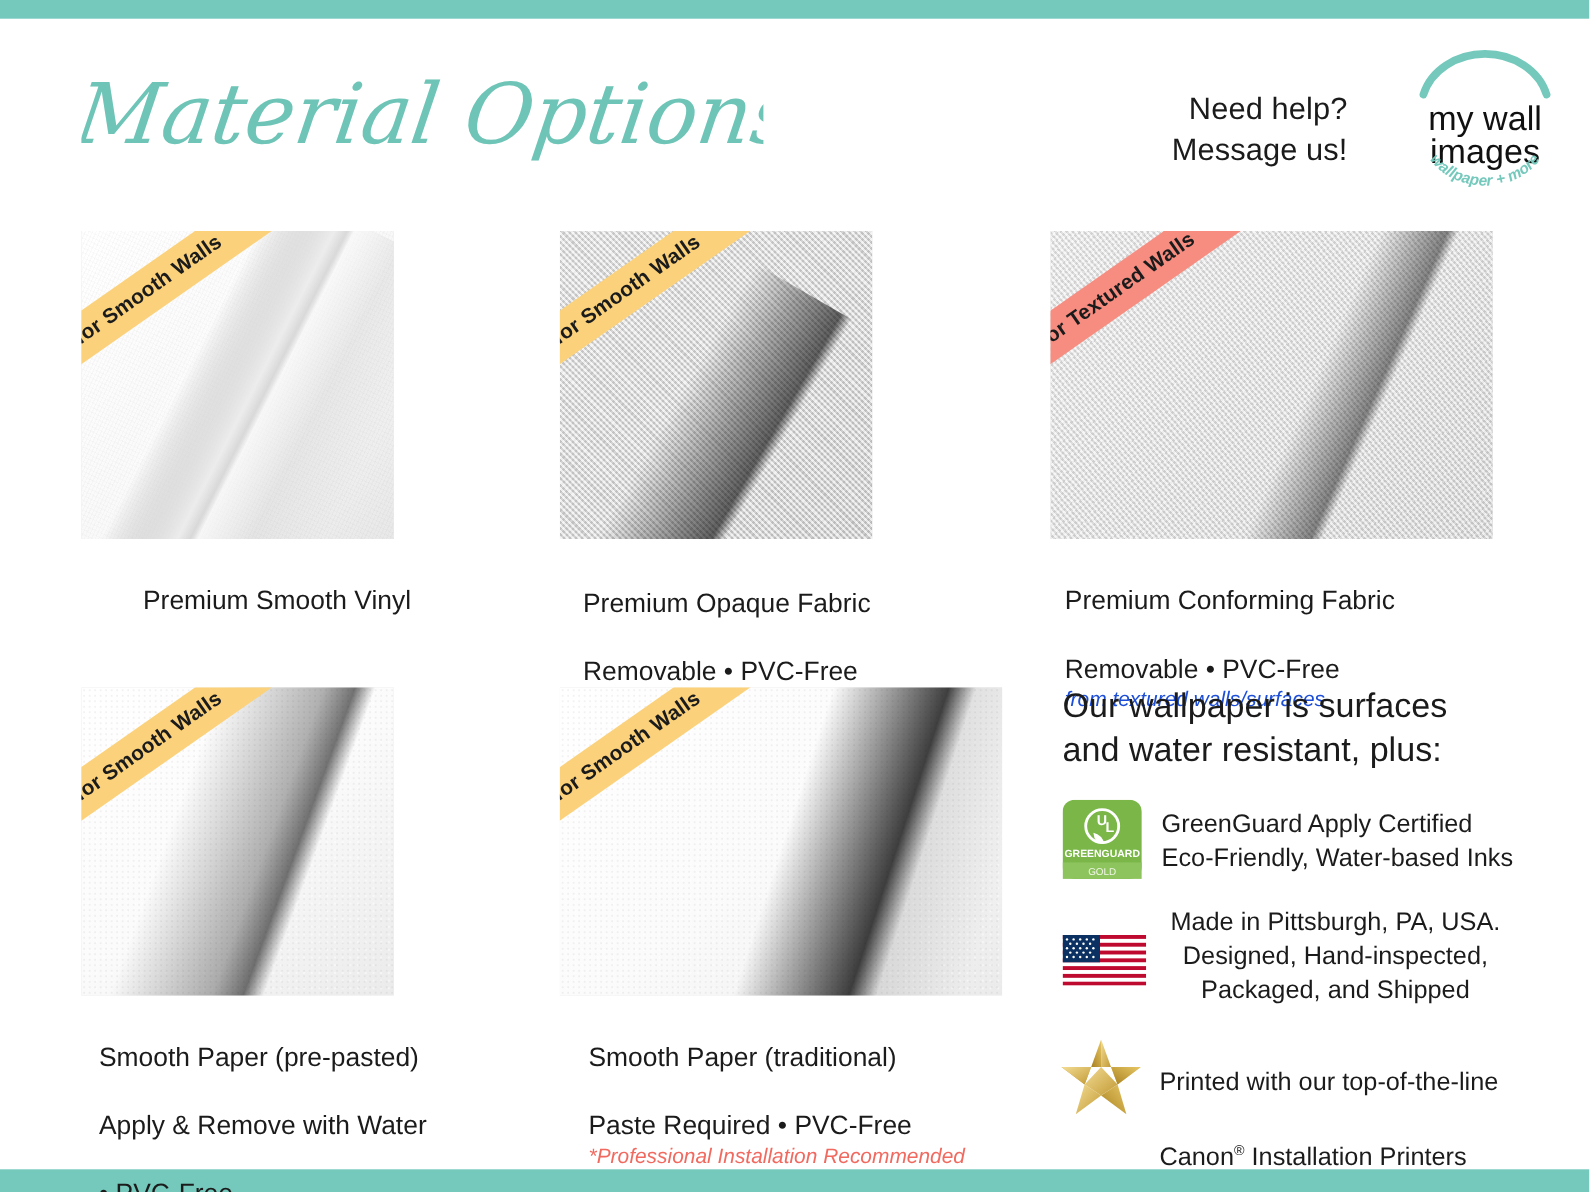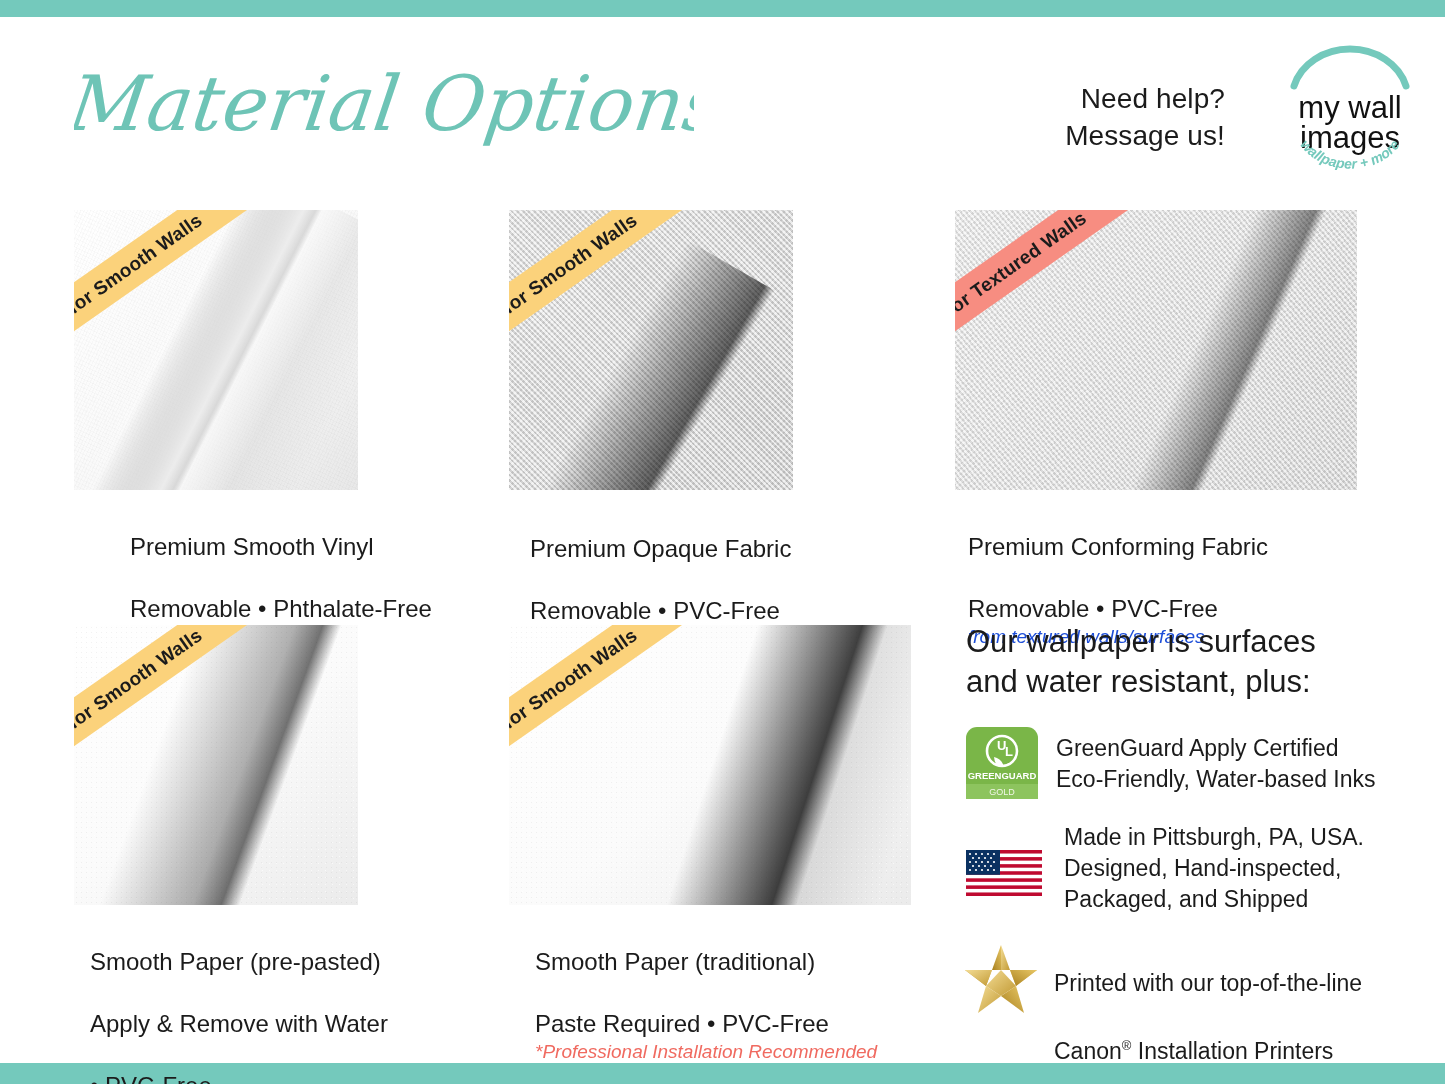--- a/index.html
+++ b/index.html
@@ -150,21 +150,21 @@
   }
   .feature{position:absolute;display:flex;align-items:flex-start;}
   .f1{left:966px;top:727px;}
   .f2{left:966px;top:822px;}
   .f3{left:962px;top:935px;}
   .feature .ficon{flex:0 0 auto;margin-right:18px;}
   .feature .ftext{
     font-size:23px;line-height:31px;color:#1b1b1b;white-space:pre-line;
   }
   .f1 .ftext{padding-top:6px;}
-  .f2 .ftext{padding-top:0px;}
+  .f2 .ftext{padding-top:0px;text-align:center;}
   .f3 .ftext{padding-top:2px;}
   .f2 .ficon{margin-top:28px;margin-right:22px;}
   .f3 .ficon{margin-top:6px;margin-right:14px;}
   sup.reg{font-size:13px;vertical-align:super;}
 </style>
 </head>
 <body>
 
 <div class="page">
 
@@ -195,21 +195,20 @@
   </div>
 
   <div class="card row1 c1">
     <div class="tex tex-smooth"></div>
     <div class="fold fold-1"></div>
     <div class="ribbon yellow">for Smooth Walls</div>
 
   </div>
   <div class="desc d1">
     <span>Premium Smooth Vinyl</span><br>
-    <span>Removable • Phthalate-Free</span>
   </div>
 
   <div class="card row1 c2">
     <div class="tex tex-fabric"></div>
     <div class="fold fold-2"></div>
     <div class="ribbon yellow">for Smooth Walls</div>
 
   </div>
   <div class="desc d2">
     <span>Premium Opaque Fabric</span><br>

